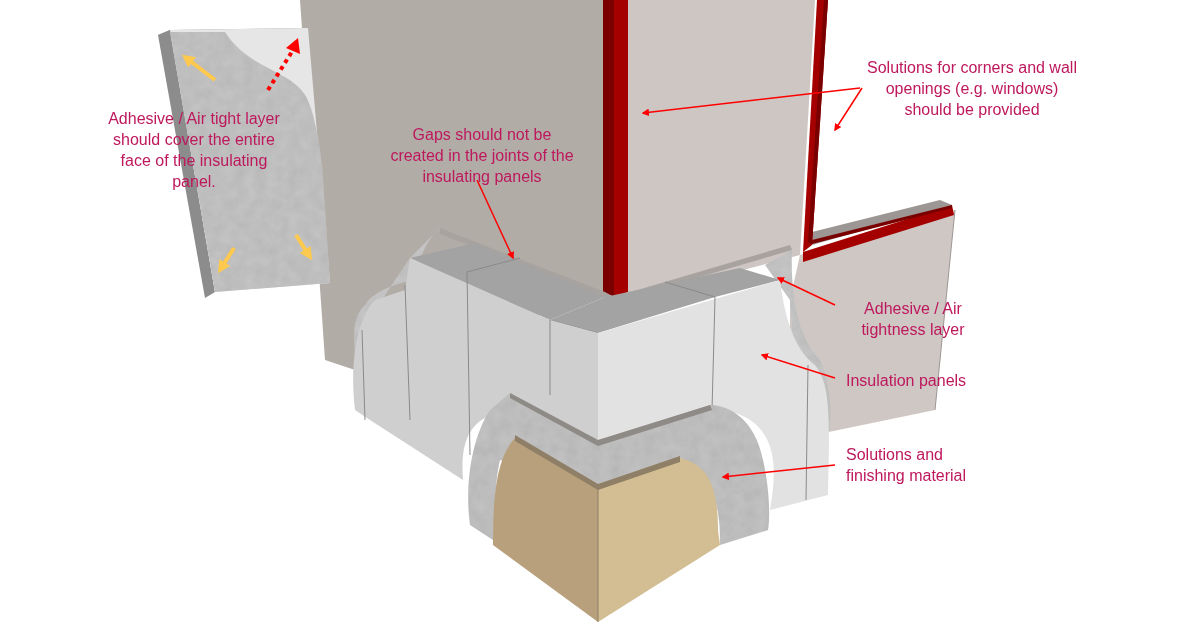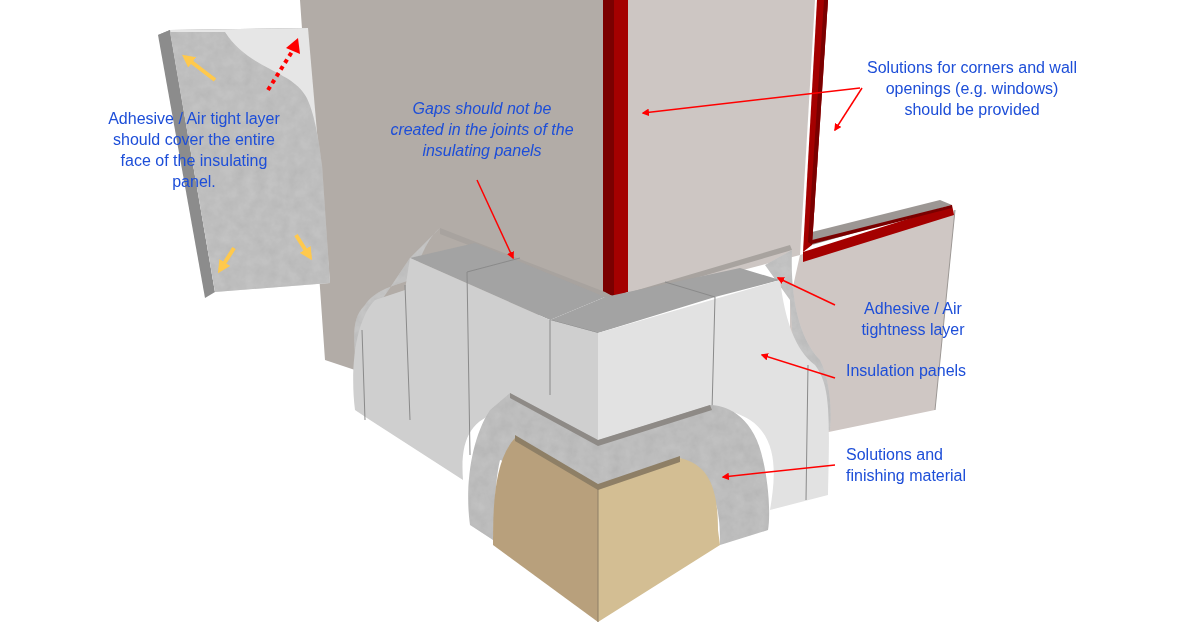--- a/index.html
+++ b/index.html
@@ -3,21 +3,21 @@
 <meta charset="utf-8">
 <style>
   html, body { margin: 0; padding: 0; background: #ffffff; }
   body { width: 1200px; height: 631px; overflow: hidden; position: relative; font-family: "Liberation Sans", sans-serif; }
   #scene { position: absolute; left: 0; top: 0; width: 1200px; height: 631px; }
   .label {
     position: absolute;
     font-family: "Liberation Sans", sans-serif;
     font-size: 16px;
     line-height: 21px;
-    color: #1d4ed8;
+    color: #be185d;
     white-space: pre;
   }
   .label.center { text-align: center; }
   .label.left { text-align: left; }
 </style>
 </head>
 <body>
 
 <svg id="scene" viewBox="0 0 1200 631" xmlns="http://www.w3.org/2000/svg">
   <defs>
@@ -140,27 +140,27 @@
     <line x1="835" y1="378" x2="762" y2="355" stroke="#ff0000" stroke-width="1.5" marker-end="url(#arrowRed)"></line>
     <line x1="835" y1="465" x2="723" y2="477" stroke="#ff0000" stroke-width="1.5" marker-end="url(#arrowRed)"></line>
   </g>
 </svg>
 
 <div class="label center" style="left:88px; top:108px; width:212px;">Adhesive / Air tight layer
 should cover the entire
 face of the insulating
 panel.</div>
 
-<div class="label center" style="left:366px; top:98px; width:232px;font-style:italic;">Gaps should not be
+<div class="label center" style="left:366px; top:124px; width:232px;">Gaps should not be
 created in the joints of the
 insulating panels</div>
 
 <div class="label center" style="left:846px; top:57px; width:252px;">Solutions for corners and wall
 openings (e.g. windows)
 should be provided</div>
 
 <div class="label center" style="left:848px; top:298px; width:130px;">Adhesive / Air
 tightness layer</div>
 
-<div class="label left" style="left:846px; top:360px;">Insulation panels</div>
+<div class="label left" style="left:846px; top:370px;">Insulation panels</div>
 
 <div class="label left" style="left:846px; top:444px;">Solutions and
 finishing material</div>
 
 </body></html>

